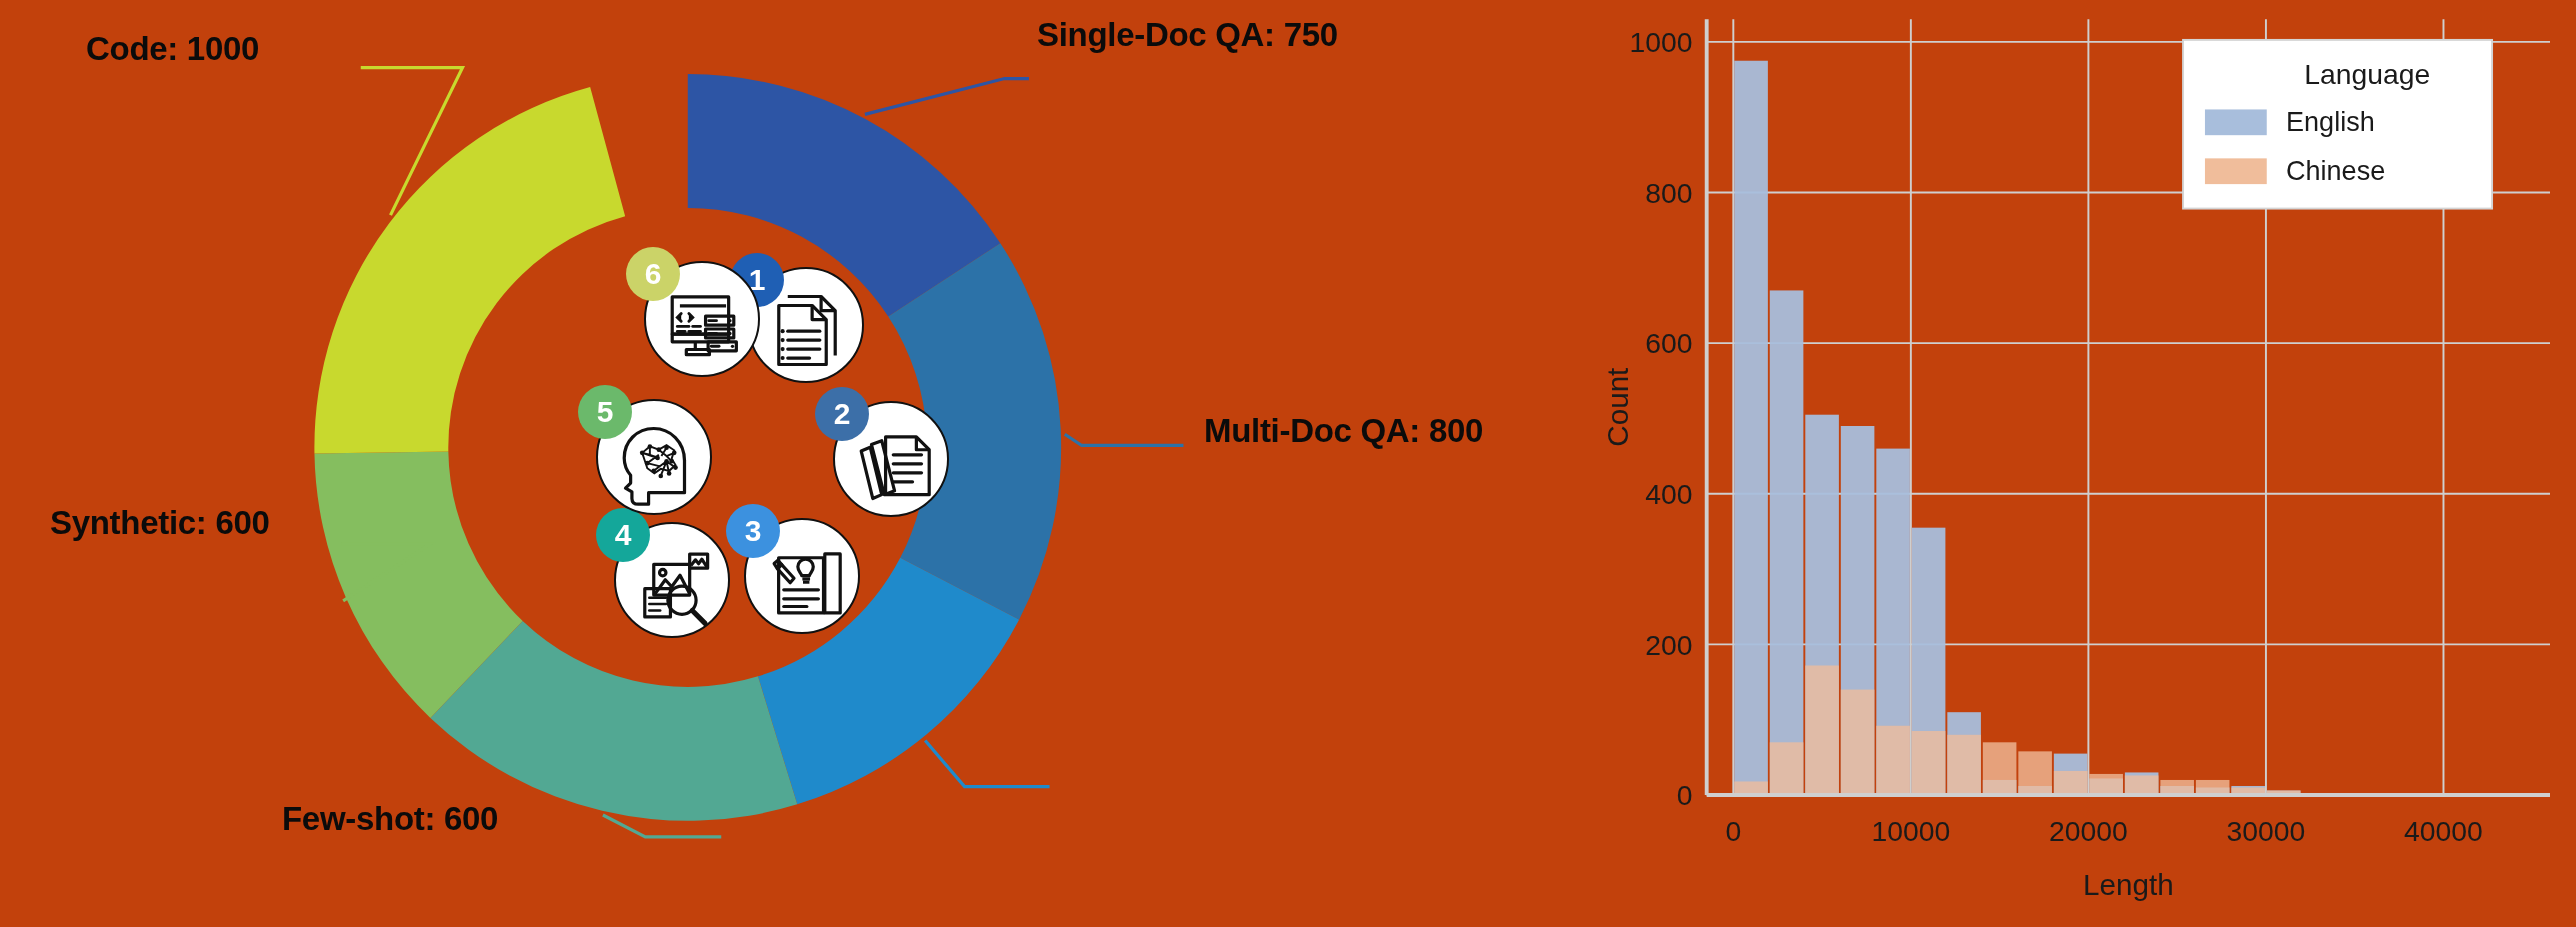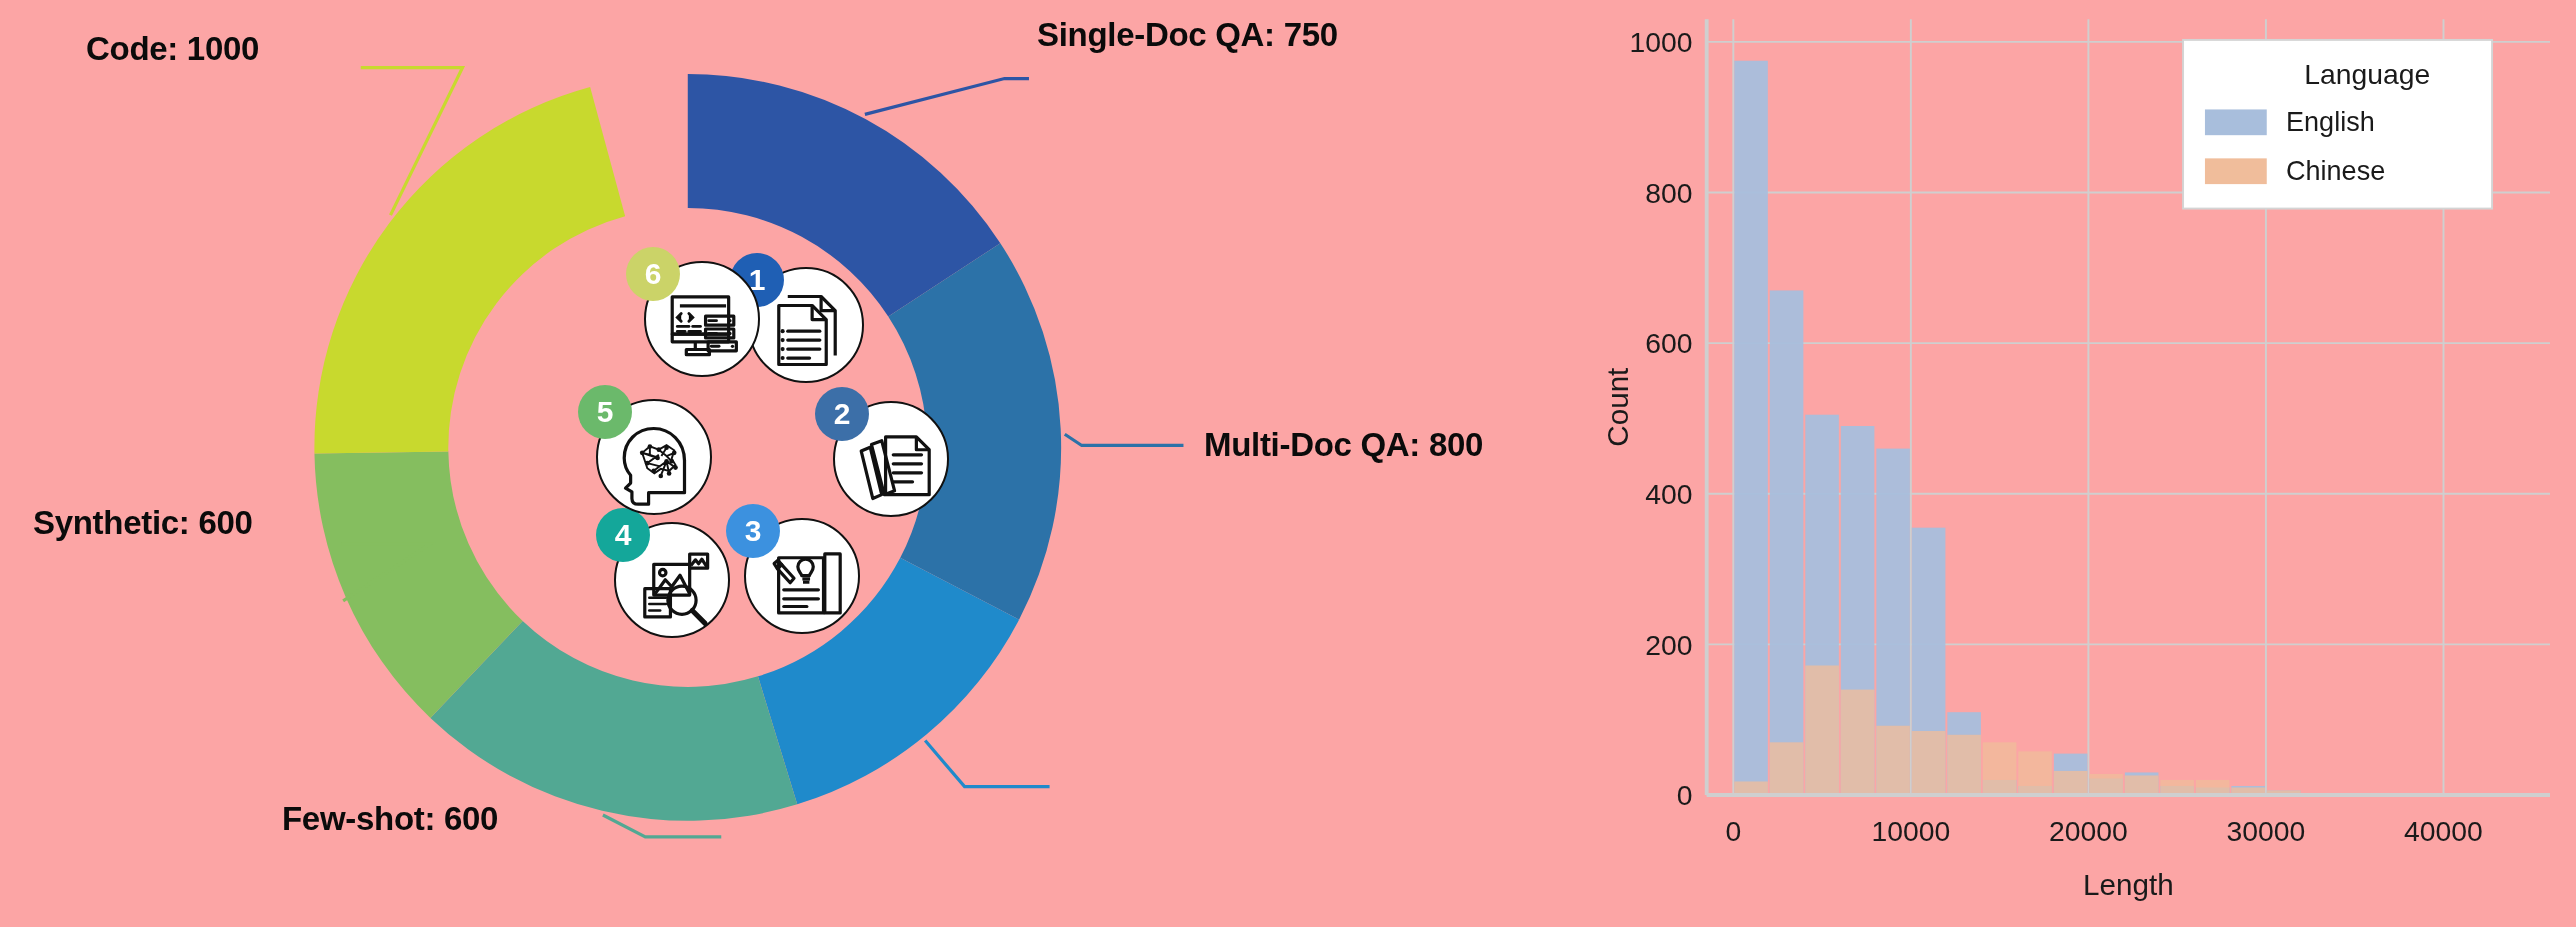--- a/index.html
+++ b/index.html
@@ -1,17 +1,17 @@
 <!DOCTYPE html>
 <html style="font-size:10.3px"><head>
 <meta charset="utf-8">
 <style>
   html,body{margin:0;padding:0;background:#ffffff;}
   body{width:2576px;height:927px;font-family:"Liberation Sans",sans-serif;overflow:hidden;}
-  #root{position:relative;width:2576px;height:927px;background:#fca5a5;}
+  #root{position:relative;width:2576px;height:927px;background:#c2410c;}
 
   
   #donut-panel{position:absolute;left:0;top:0;width:1597px;height:927px;}
   #donut-svg{position:absolute;left:0;top:0;}
 
   .callout-label{
     position:absolute;
     font-family:"Liberation Sans",sans-serif;
     font-weight:bold;
     font-size:33px;
@@ -67,26 +67,26 @@
           <path d="M 1436.7817491552048 1150.407533413785 L 1498 1222 L 1630 1222" fill="none" stroke="#1F8ACB" stroke-width="5"></path>
           <path d="M 936.1786821544952 1265.9808579641478 L 1002 1300 L 1120 1300" fill="none" stroke="#52A893" stroke-width="5"></path>
           <path d="M 532.662361821436 933.3476728424191 L 668 845 L 530 845" fill="none" stroke="#85BE5F" stroke-width="5"></path>
         </g>
     </svg>
 
     <div class="callout-label" style="left:86px;top:30px;">Code: 1000</div>
 
     <div class="callout-label" style="left:1037px;top:16px;">Single-Doc QA: 750</div>
 
-    <div class="callout-label" style="left:1204px;top:426px;text-align:center;">Multi-Doc QA: 800</div>
+    <div class="callout-label" style="left:1204px;top:412px;text-align:center;">Multi-Doc QA: 800</div>
 
 
     <div class="callout-label" style="left:282px;top:800px;">Few-shot: 600</div>
 
-    <div class="callout-label" style="left:33px;top:504px;">Synthetic: 600</div>
+    <div class="callout-label" style="left:50px;top:504px;">Synthetic: 600</div>
 
     <div class="icon-node" style="left:748px;top:267px;">
       <div class="icon-disc"></div>
       <svg class="icon-glyph" viewBox="0 0 184 184">
         <g fill="none" stroke="#111" stroke-width="5" stroke-linejoin="round">
           <path d="M48 60 h52 l22 22 v70 h-74 z"></path>
           <path d="M62 46 h52 l22 22 v70"></path>
           <path d="M100 60 v22 h22"></path>
           <path d="M114 46 v22 h22"></path>
         </g>

